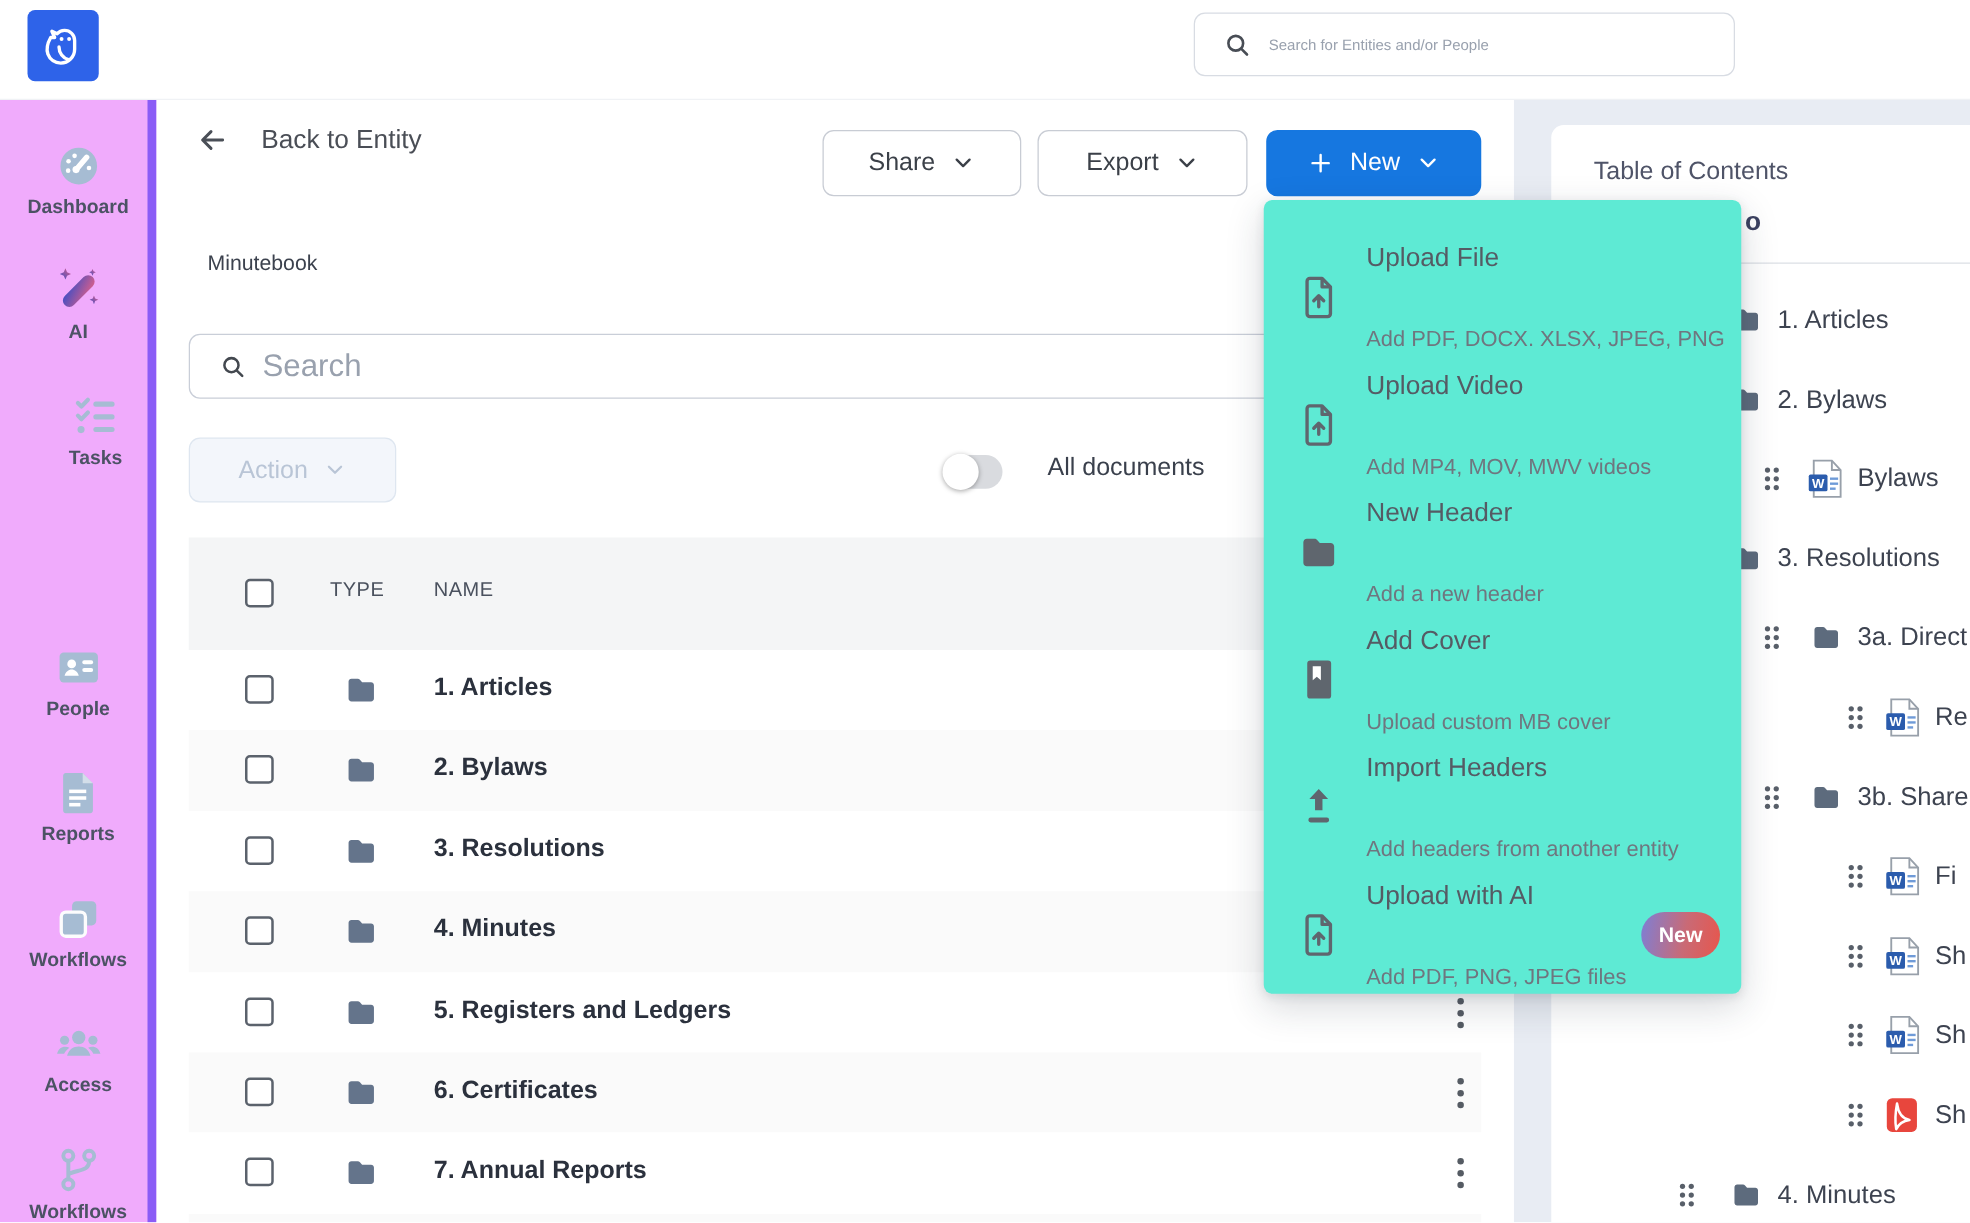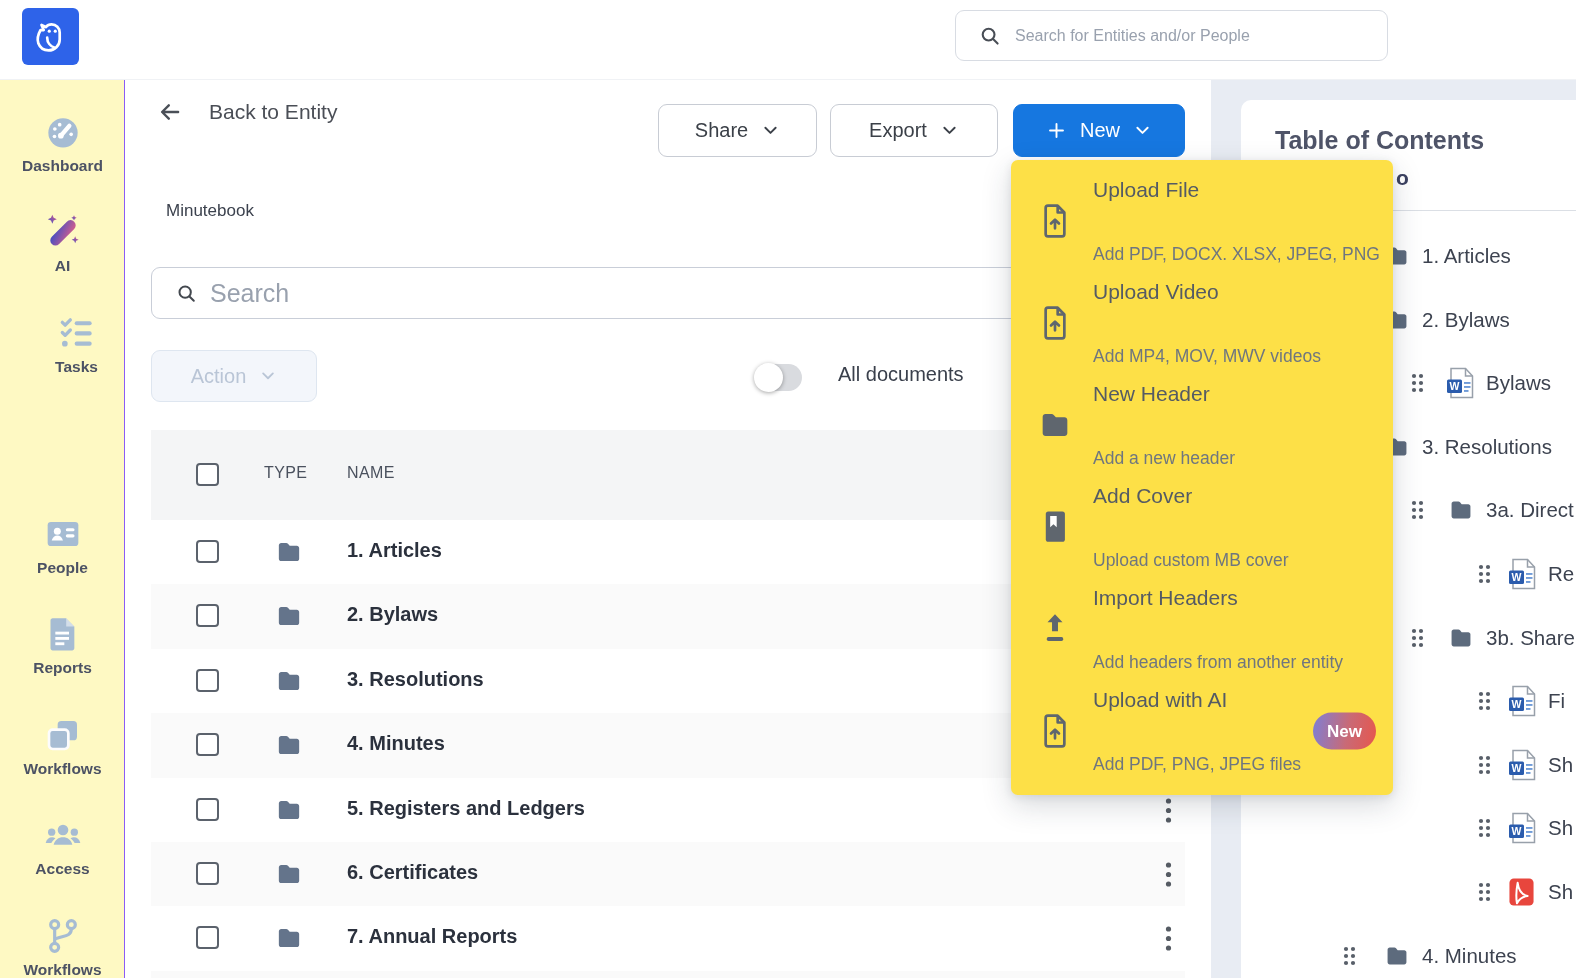--- a/index.html
+++ b/index.html
@@ -10,25 +10,25 @@
   }
   svg { display: block; }
 
   
   .topbar { position: absolute; left: 0; top: 0; width: 1576px; height: 80px; background: #fff; border-bottom: 1px solid #f0f2f5; z-index: 3; }
   .logo { position: absolute; left: 22px; top: 8px; width: 57px; height: 57px; border-radius: 6px; background: #2e63e9; display: flex; align-items: center; justify-content: center; cursor: pointer; }
   .logo svg { width: 38px; height: 38px; }
   .topbar-search { position: absolute; left: 955px; top: 10px; width: 433px; height: 51px; border: 1px solid #d8dce3; border-radius: 9px; background: #fff; display: flex; align-items: center; }
   .topbar-search .sicon { width: 24px; height: 24px; margin-left: 22px; color: #484d55; flex: 0 0 auto; }
   .topbar-search .sicon svg { width: 24px; height: 24px; }
-  .topbar-search input { border: none; outline: none; background: transparent; flex: 1; margin-left: 13px; font-size: 16px; font-family: "Liberation Sans", sans-serif; color: #3a404c; }
+  .topbar-search input { border: none; outline: none; background: transparent; flex: 1; margin-left: 13px; font-size: 12px; font-family: "Liberation Sans", sans-serif; color: #3a404c; }
   .topbar-search input::placeholder { color: #99a1ae; }
 
   
-  .sidebar { position: absolute; left: 0; top: 80px; width: 125px; height: 898px; background: #fef9c3; border-right: 1px solid #8b5cf6; overflow: hidden; z-index: 2; }
+  .sidebar { position: absolute; left: 0; top: 80px; width: 125px; height: 898px; background: #f0abfc; border-right: 7px solid #8b5cf6; overflow: hidden; z-index: 2; }
   .side-item { position: absolute; left: 0; width: 125px; height: 92px; display: flex; flex-direction: column; align-items: center; justify-content: center; gap: 5px; cursor: pointer; }
   .side-item.active { left: 13px; width: 99px; background: #e9f0fd; border-radius: 10px; }
   .side-icon { width: 40px; height: 40px; color: #a6bcd3; }
   .side-icon svg { width: 40px; height: 40px; }
   .side-label { font-size: 15.5px; font-weight: 700; color: #4c5264; white-space: nowrap; }
   .side-item.active .side-icon { color: #4a86f2; }
   .side-item.active .side-label { color: #3168cf; }
 
   
   .main { position: absolute; left: 125px; top: 80px; width: 1086px; height: 898px; background: #fff; z-index: 1; }
@@ -77,38 +77,38 @@
   .trow .ticon { position: absolute; left: 124px; top: 18px; width: 28px; height: 28px; color: #64748b; }
   .trow .ticon svg { width: 28px; height: 28px; }
   .trow .tname { position: absolute; left: 196px; top: 19px; font-size: 20px; font-weight: 700; color: #2b313d; white-space: nowrap; }
   .trow .kebab { position: absolute; left: 1013px; top: 19px; width: 9px; height: 27px; color: #555b63; cursor: pointer; }
   .trow .kebab svg { width: 9px; height: 27px; }
   .bottom-stripe { position: absolute; left: 26px; top: 890.8px; width: 1034px; height: 8px; background: #fafafa; }
 
   
   .gapbg { position: absolute; left: 1211px; top: 80px; width: 365px; height: 898px; background: #e8ecf3; z-index: 0; }
   .toc-panel { position: absolute; left: 1241px; top: 100px; width: 335px; height: 878px; background: #fff; border-radius: 10px 0 0 0; overflow: hidden; z-index: 1; }
-  .toc-title { position: absolute; left: 34px; top: 26px; font-size: 25px; font-weight: 700; color: #4f5468; }
+  .toc-title { position: absolute; left: 34px; top: 26px; font-size: 20px; font-weight: 400; color: #4f5468; }
   .toc-partial { position: absolute; left: 155px; top: 66px; font-size: 21px; font-weight: 700; color: #3b4060; }
   .toc-divider { position: absolute; left: 8px; top: 110px; width: 327px; height: 1px; background: #dbdfe5; }
 
   .toc-item { position: absolute; left: 0; width: 335px; height: 52px; cursor: pointer; }
   .toc-item .grip { position: absolute; left: var(--hx); top: 15px; width: 15px; height: 22px; color: #585f69; cursor: grab; }
   .toc-item .grip svg { width: 15px; height: 22px; }
   .toc-item .ticn { position: absolute; left: var(--ix); top: 50%; transform: translateY(-50%); }
   .toc-item .tlabel { position: absolute; left: var(--tx); top: 50%; transform: translateY(-50%); font-size: 20.5px; color: #3d4350; white-space: nowrap; }
   .toc-item.lvl0 { --hx: 101px; --ix: 141px; --tx: 181px; }
   .toc-item.lvl1 { --hx: 169px; --ix: 205px; --tx: 245px; }
   .toc-item.lvl2 { --hx: 236px; --ix: 267px; --tx: 307px; }
   .ticn svg.ic-folder { width: 30px; height: 26px; color: #5d6b7d; }
   .ticn svg.ic-word-file { width: 30px; height: 32px; }
   .ticn svg.ic-pdf-file { width: 27px; height: 29px; }
 
   
-  .new-menu { position: absolute; left: 1011px; top: 160px; width: 382px; height: 635px; background: #fde047; border-radius: 7px; box-shadow: 0 10px 30px rgba(35,45,60,0.18), 0 2px 8px rgba(35,45,60,0.10); z-index: 20; padding-top: 10px; }
+  .new-menu { position: absolute; left: 1011px; top: 160px; width: 382px; height: 635px; background: #5eead4; border-radius: 7px; box-shadow: 0 10px 30px rgba(35,45,60,0.18), 0 2px 8px rgba(35,45,60,0.10); z-index: 20; padding-top: 27px; }
   .menu-item { position: relative; height: 102px; display: flex; align-items: center; padding: 0 26px; gap: 20px; cursor: pointer; }
   .menu-icon { width: 36px; height: 40px; color: #5f666e; display: flex; align-items: center; justify-content: center; flex: 0 0 auto; }
   .menu-icon svg { width: 34px; height: 38px; }
   .menu-texts { display: flex; flex-direction: column; }
   .menu-title { font-size: 21px; color: #555b64; line-height: 31px; white-space: nowrap; }
   .menu-sub { font-size: 17.5px; color: #6f767f; line-height: 27px; white-space: nowrap; margin-top: 36px; }
   .new-badge { position: absolute; right: 17px; top: 50%; transform: translateY(-50%); width: 63px; height: 37px; border-radius: 19px; background: linear-gradient(100deg, #7d7fd6 0%, #c96a76 55%, #e7564c 100%); color: #fff; font-size: 17px; font-weight: 700; display: flex; align-items: center; justify-content: center; }
 </style>
 </head>
 <body>

